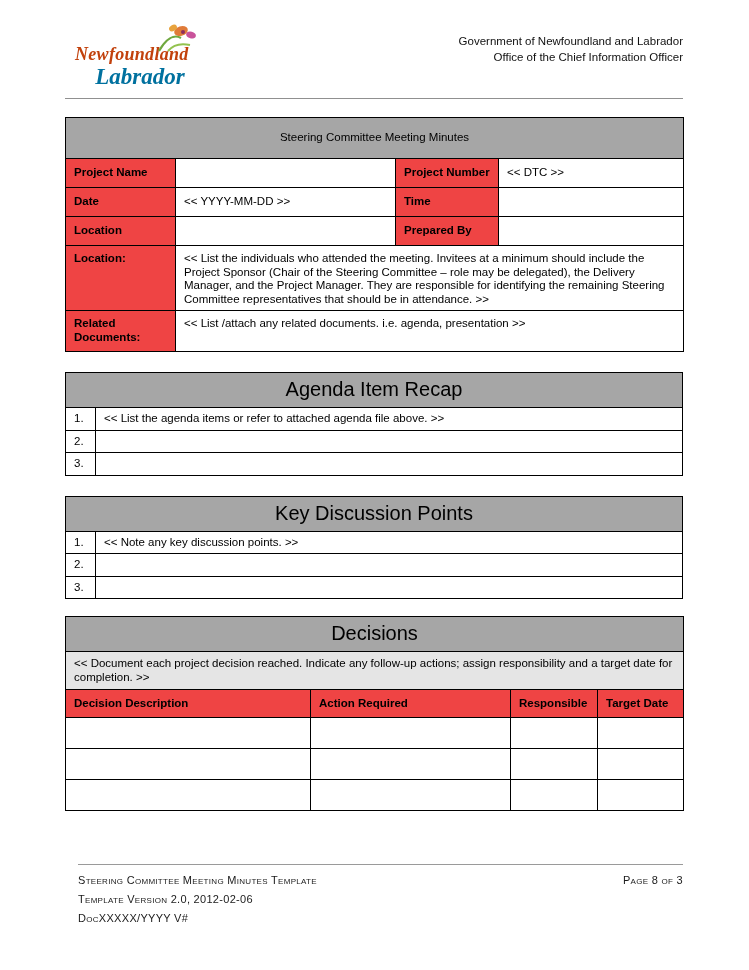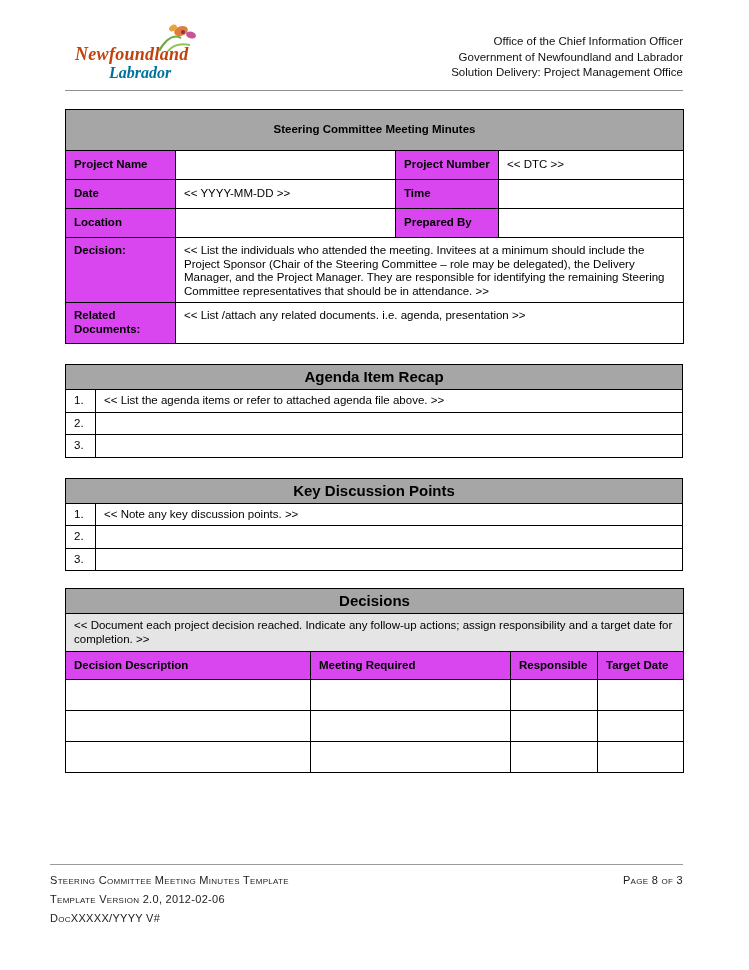--- a/index.html
+++ b/index.html
@@ -19,63 +19,63 @@
     padding-top: 28px;
   }
   .logo { position: relative; margin-left: 10px; padding-top: 16px; width: 130px; }
   .logo-flower { position: absolute; top: -6px; right: 6px; }
   .logo-text1 {
     font-family: "Liberation Serif", serif; font-style: italic; font-weight: bold;
     color: #c2410c; font-size: 18px; letter-spacing: 0.3px; white-space: nowrap;
   }
   .logo-text2 {
     font-family: "Liberation Serif", serif; font-style: italic; font-weight: bold;
-    color: #00719f; font-size: 16px; text-align: center; margin-top: -1px;
+    color: #00719f; font-size: 23px; text-align: center; margin-top: -1px;
   }
   .org-block {
     text-align: right; font-size: 11.5px; line-height: 15.5px; padding-top: 6px; color: #111;
   }
   .header-rule { border-top: 1px solid #909090; margin-top: 8px; height: 0; }
 
   
   table.tbl { width: 100%; border-collapse: collapse; table-layout: fixed; }
   .tbl td {
     border: 1px solid #000;
     font-size: 11.5px; line-height: 13.5px;
     padding: 4px 8px; vertical-align: middle;
     overflow: hidden; word-wrap: break-word;
   }
   .section-title {
     background: #a6a6a6;
-    text-align: center; font-weight: bold; font-size: 17.5px; line-height: 20px;
+    text-align: center; font-weight: normal; font-size: 17.5px; line-height: 20px;
     height: 41px;
   }
-  .section-title.sm { height: 25px; font-size: 15px; }
-  .lbl { background: #d946ef; font-weight: bold; }
+  .section-title.sm { height: 35px; font-size: 20px; }
+  .lbl { background: #ef4444; font-weight: bold; }
   .field-row td { height: 29px; }
   .top-align td { vertical-align: top; padding-top: 6px; }
   .regrets-row td { height: 27px; }
   .related-row td { height: 41px; }
   .num { padding-left: 6px; padding-right: 2px; }
   .list-row td { height: 22px; }
 
   .minutes-table { margin-top: 18px; }
   .list-table { margin-top: 20px; }
   .decisions-table { margin-top: 17px; border-radius: 10px; }
 
   .desc-row td {
     background: #e5e5e5;
     height: 38px; vertical-align: middle; padding: 5px 8px;
   }
   .col-head td { height: 28px; }
   .empty-row td { height: 31px; }
 
   
   .footer {
-    position: absolute; left: 50px; right: 66px; top: 864px;
+    position: absolute; left: 78px; right: 66px; top: 864px;
     border-top: 1px solid #9a9a9a; padding-top: 9px;
     display: flex; justify-content: space-between; align-items: flex-start;
   }
   .footer .fline, .footer .page-num {
     font-variant: small-caps; font-size: 11px; letter-spacing: 0.3px; color: #1a1a1a;
   }
   .footer .fline { margin-bottom: 7px; }
 </style>
 </head>
 <body>
@@ -90,23 +90,22 @@
           <path d="M15 29 C20 23, 28 21, 37 23" stroke="#93c24e" stroke-width="2" fill="none"></path>
           <ellipse cx="28" cy="9" rx="7" ry="4.8" fill="#e07b39" transform="rotate(-18 28 9)"></ellipse>
           <ellipse cx="38" cy="13" rx="5" ry="3.4" fill="#c9539b" transform="rotate(14 38 13)"></ellipse>
           <ellipse cx="20" cy="6" rx="4.2" ry="3" fill="#e8a33d" transform="rotate(-32 20 6)"></ellipse>
           <circle cx="30" cy="10" r="2" fill="#8c2e5e"></circle>
         </svg>
         <div class="logo-text1">Newfoundland</div>
         <div class="logo-text2">Labrador</div>
       </div>
       <div class="org-block">
+        <div>Government of Newfoundland and Labrador</div>
         <div>Office of the Chief Information Officer</div>
-        <div>Government of Newfoundland and Labrador</div>
-        <div>Solution Delivery: Project Management Office</div>
       </div>
     </div>
     <div class="header-rule"></div>
 
     <table class="tbl minutes-table">
       <colgroup>
         <col style="width:110px">
           <col style="width:220px">
           <col style="width:103px">
           <col style="width:185px">
@@ -127,21 +126,21 @@
           <td class="lbl">Time</td>
           <td></td>
         </tr>
         <tr class="field-row">
           <td class="lbl">Location</td>
           <td></td>
           <td class="lbl">Prepared By</td>
           <td></td>
         </tr>
         <tr class="top-align">
-          <td class="lbl">Decision:</td>
+          <td class="lbl">Location:</td>
           <td colspan="3">&lt;&lt; List the individuals who attended the meeting.  Invitees at a minimum should include the Project Sponsor (Chair of the Steering Committee – role may be delegated), the Delivery Manager, and the Project Manager. They are responsible for identifying the remaining Steering Committee representatives that should be in attendance. &gt;&gt;</td>
         </tr>
         <tr class="top-align related-row">
           <td class="lbl">Related Documents:</td>
           <td colspan="3">&lt;&lt; List /attach any related documents. i.e. agenda, presentation &gt;&gt;</td>
         </tr>
       </tbody>
     </table>
 
     <table class="tbl list-table">
@@ -201,21 +200,21 @@
       </colgroup>
       <tbody>
         <tr>
           <td colspan="4" class="section-title sm">Decisions</td>
         </tr>
         <tr class="desc-row">
           <td colspan="4">&lt;&lt; Document each project decision reached.  Indicate any follow-up actions; assign responsibility and a target date for completion. &gt;&gt;</td>
         </tr>
         <tr class="col-head">
           <td class="lbl">Decision Description</td>
-          <td class="lbl">Meeting Required</td>
+          <td class="lbl">Action Required</td>
           <td class="lbl">Responsible</td>
           <td class="lbl">Target Date</td>
         </tr>
         <tr class="empty-row">
           <td></td>
           <td></td>
           <td></td>
           <td></td>
         </tr>
         <tr class="empty-row">

